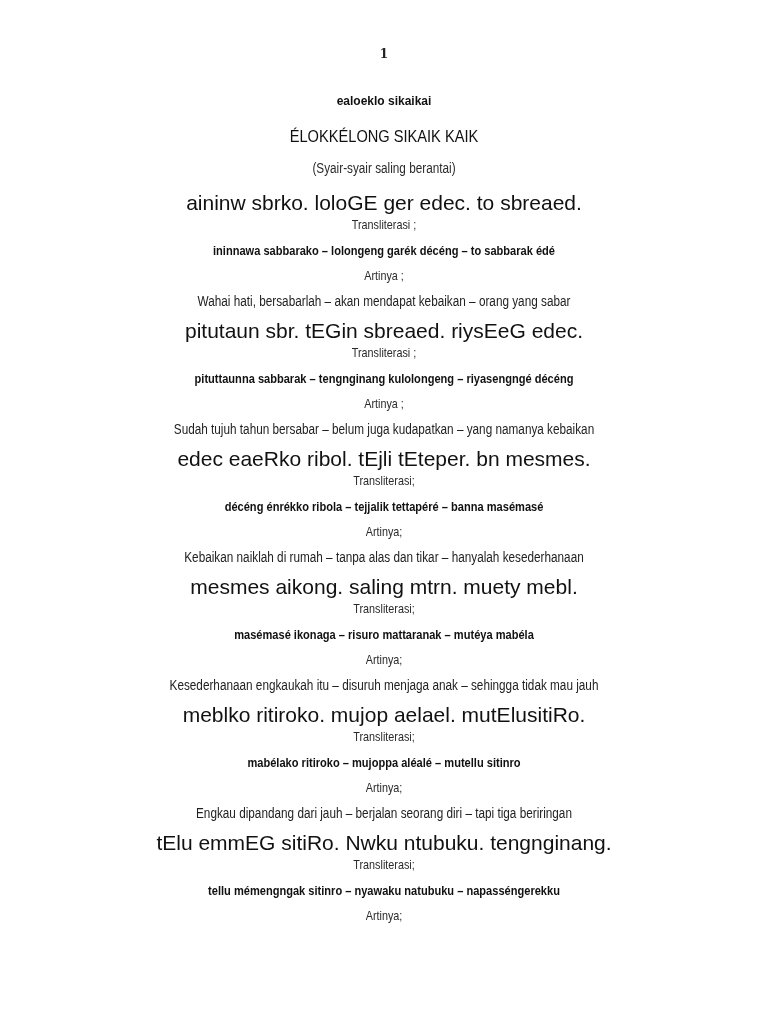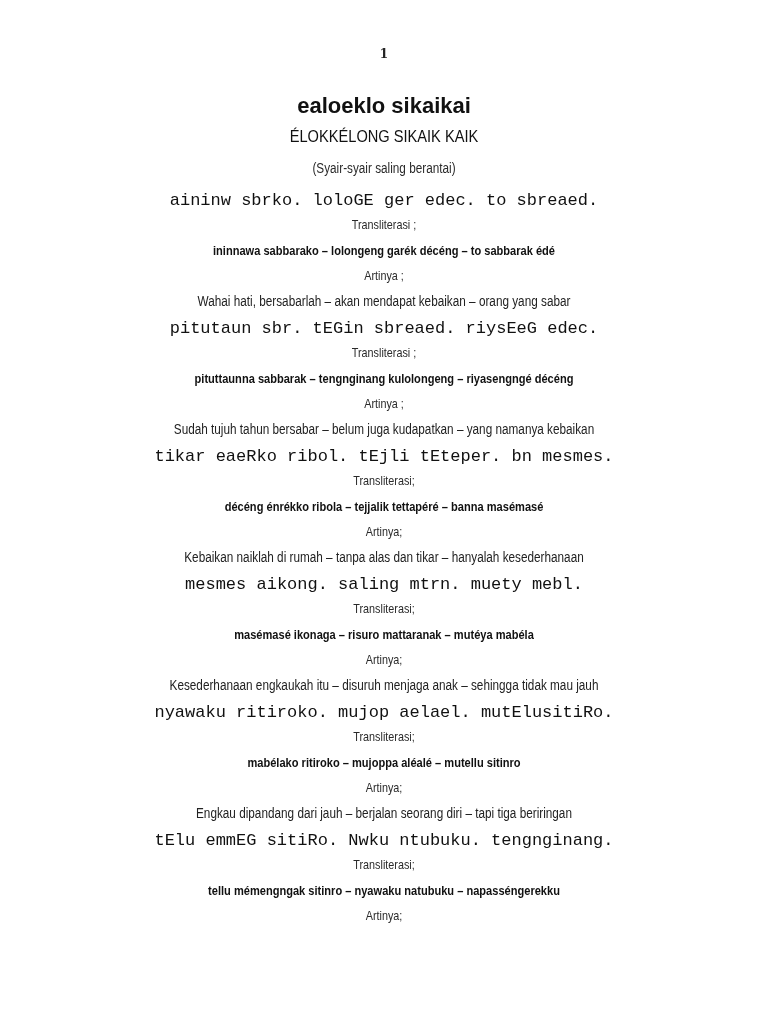--- a/index.html
+++ b/index.html
@@ -35,42 +35,42 @@
       top: 48px;
       font-family: "DejaVu Serif", serif;
       font-weight: bold;
       font-size: 12px;
       color: #222;
     }
     .title {
       top: 95px;
       font-family: "Liberation Sans", sans-serif;
       font-weight: bold;
-      font-size: 22px;
+      font-size: 12px;
       color: #111;
     }
     .subtitle {
       top: 128px;
       font-family: "Liberation Sans", sans-serif;
       font-size: 17px;
       color: #111;
       transform: scaleX(0.86);
       transform-origin: center;
     }
     .note {
       top: 161px;
       font-family: "Liberation Sans", sans-serif;
       font-size: 14px;
       color: #2a2a2a;
       transform: scaleX(0.84);
       transform-origin: center;
     }
     .lontara {
-      font-family: Liberation Mono, monospace;
-      font-size: 17px;
+      font-family: Liberation Sans, sans-serif;
+      font-size: 21px;
       color: #111;
     }
     .label {
       font-family: "Liberation Sans", sans-serif;
       font-size: 13.5px;
       color: #2a2a2a;
       transform: scaleX(0.8);
       transform-origin: center;
     }
     .translit {
@@ -109,37 +109,37 @@
 
   <div>
     <div class="line lontara" style="top:320px">pitutaun sbr. tEGin sbreaed. riysEeG edec.</div>
     <div class="line label" style="top:346px">Transliterasi ;</div>
     <div class="line translit" style="top:372px">pituttaunna sabbarak – tengnginang kulolongeng – riyasengngé décéng</div>
     <div class="line label" style="top:397px">Artinya ;</div>
     <div class="line meaning" style="top:422px">Sudah tujuh tahun bersabar – belum juga kudapatkan – yang namanya kebaikan</div>
   </div>
 
   <div>
-    <div class="line lontara" style="top:448px">tikar eaeRko ribol. tEjli tEteper. bn mesmes.</div>
+    <div class="line lontara" style="top:448px">edec eaeRko ribol. tEjli tEteper. bn mesmes.</div>
     <div class="line label" style="top:474px">Transliterasi;</div>
     <div class="line translit" style="top:500px">décéng énrékko ribola – tejjalik tettapéré – banna masémasé</div>
     <div class="line label" style="top:525px">Artinya;</div>
     <div class="line meaning" style="top:550px">Kebaikan naiklah di rumah – tanpa alas dan tikar – hanyalah kesederhanaan</div>
   </div>
 
   <div>
     <div class="line lontara" style="top:576px">mesmes aikong. saling mtrn. muety mebl.</div>
     <div class="line label" style="top:602px">Transliterasi;</div>
     <div class="line translit" style="top:628px">masémasé ikonaga – risuro mattaranak – mutéya mabéla</div>
     <div class="line label" style="top:653px">Artinya;</div>
     <div class="line meaning" style="top:678px">Kesederhanaan engkaukah itu – disuruh menjaga anak – sehingga tidak mau jauh</div>
   </div>
 
   <div>
-    <div class="line lontara" style="top:704px">nyawaku ritiroko. mujop aelael. mutElusitiRo.</div>
+    <div class="line lontara" style="top:704px">meblko ritiroko. mujop aelael. mutElusitiRo.</div>
     <div class="line label" style="top:730px">Transliterasi;</div>
     <div class="line translit" style="top:756px">mabélako ritiroko – mujoppa aléalé – mutellu sitinro</div>
     <div class="line label" style="top:781px">Artinya;</div>
     <div class="line meaning" style="top:806px">Engkau dipandang dari jauh – berjalan seorang diri – tapi tiga beriringan</div>
   </div>
 
   <div>
     <div class="line lontara" style="top:832px">tElu emmEG sitiRo. Nwku ntubuku. tengnginang.</div>
     <div class="line label" style="top:858px">Transliterasi;</div>
     <div class="line translit" style="top:884px">tellu mémengngak sitinro – nyawaku natubuku – napasséngerekku</div>

